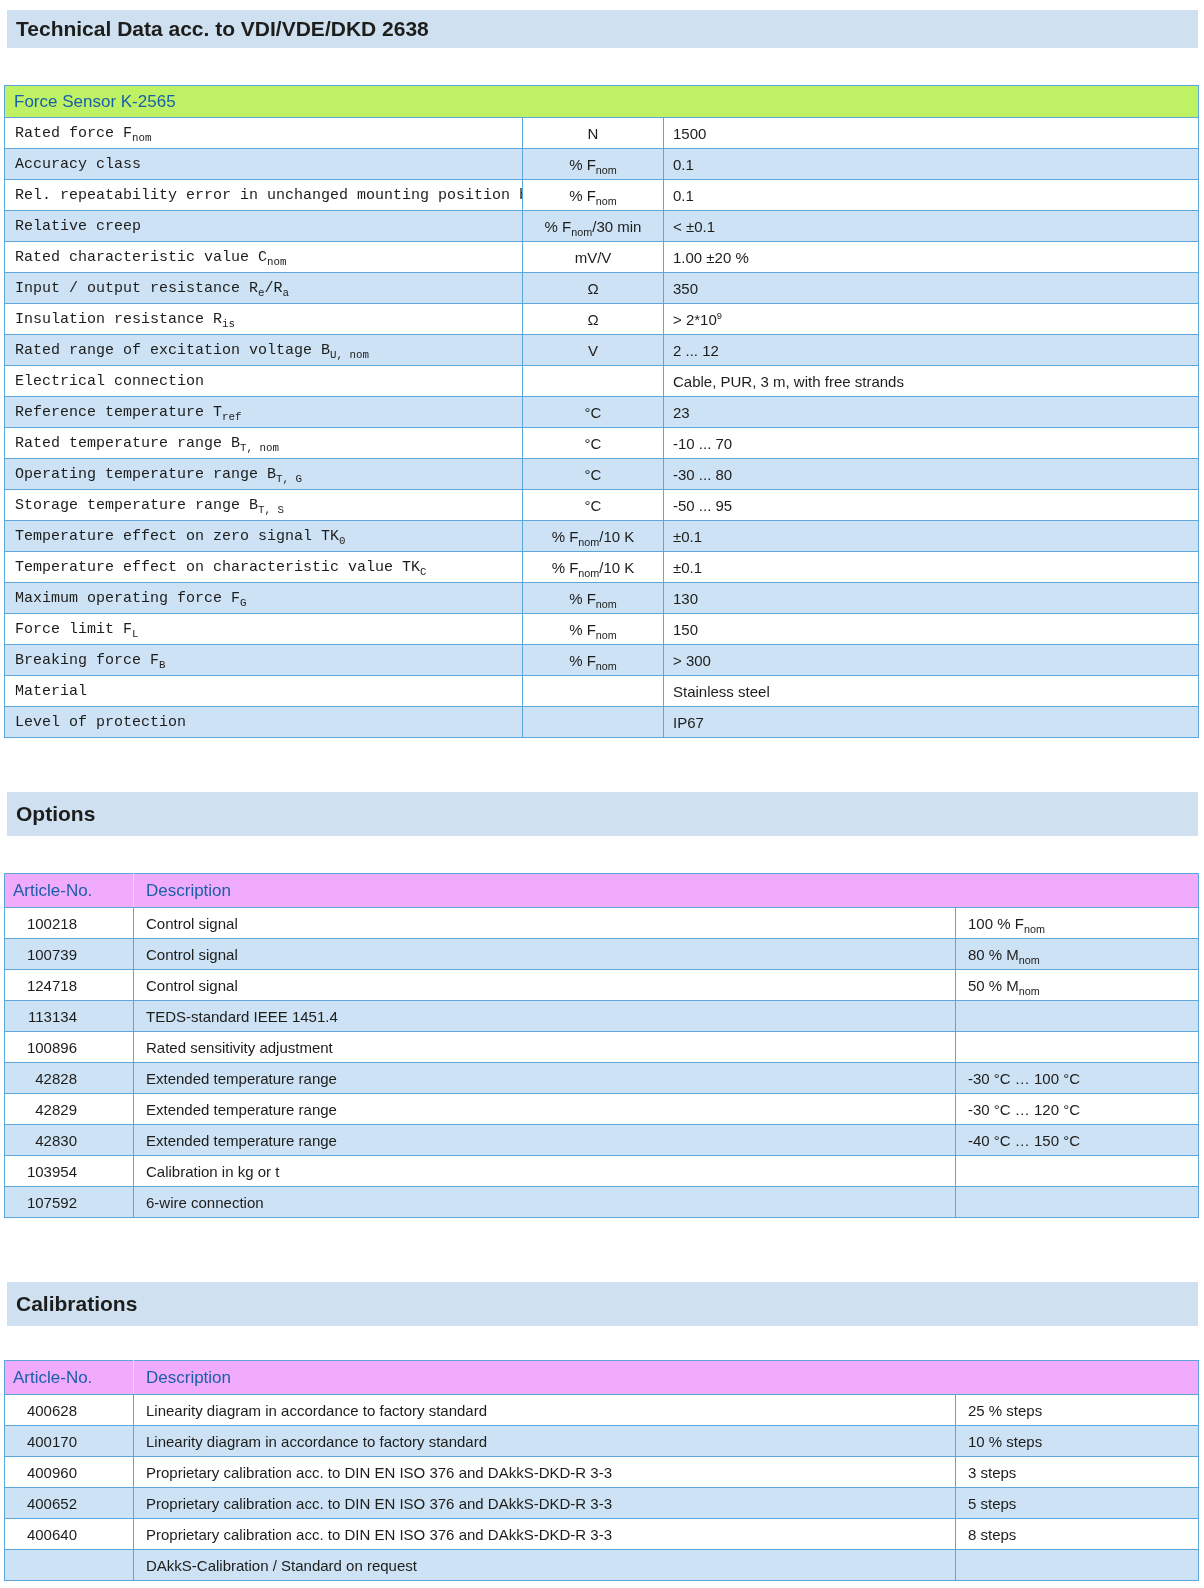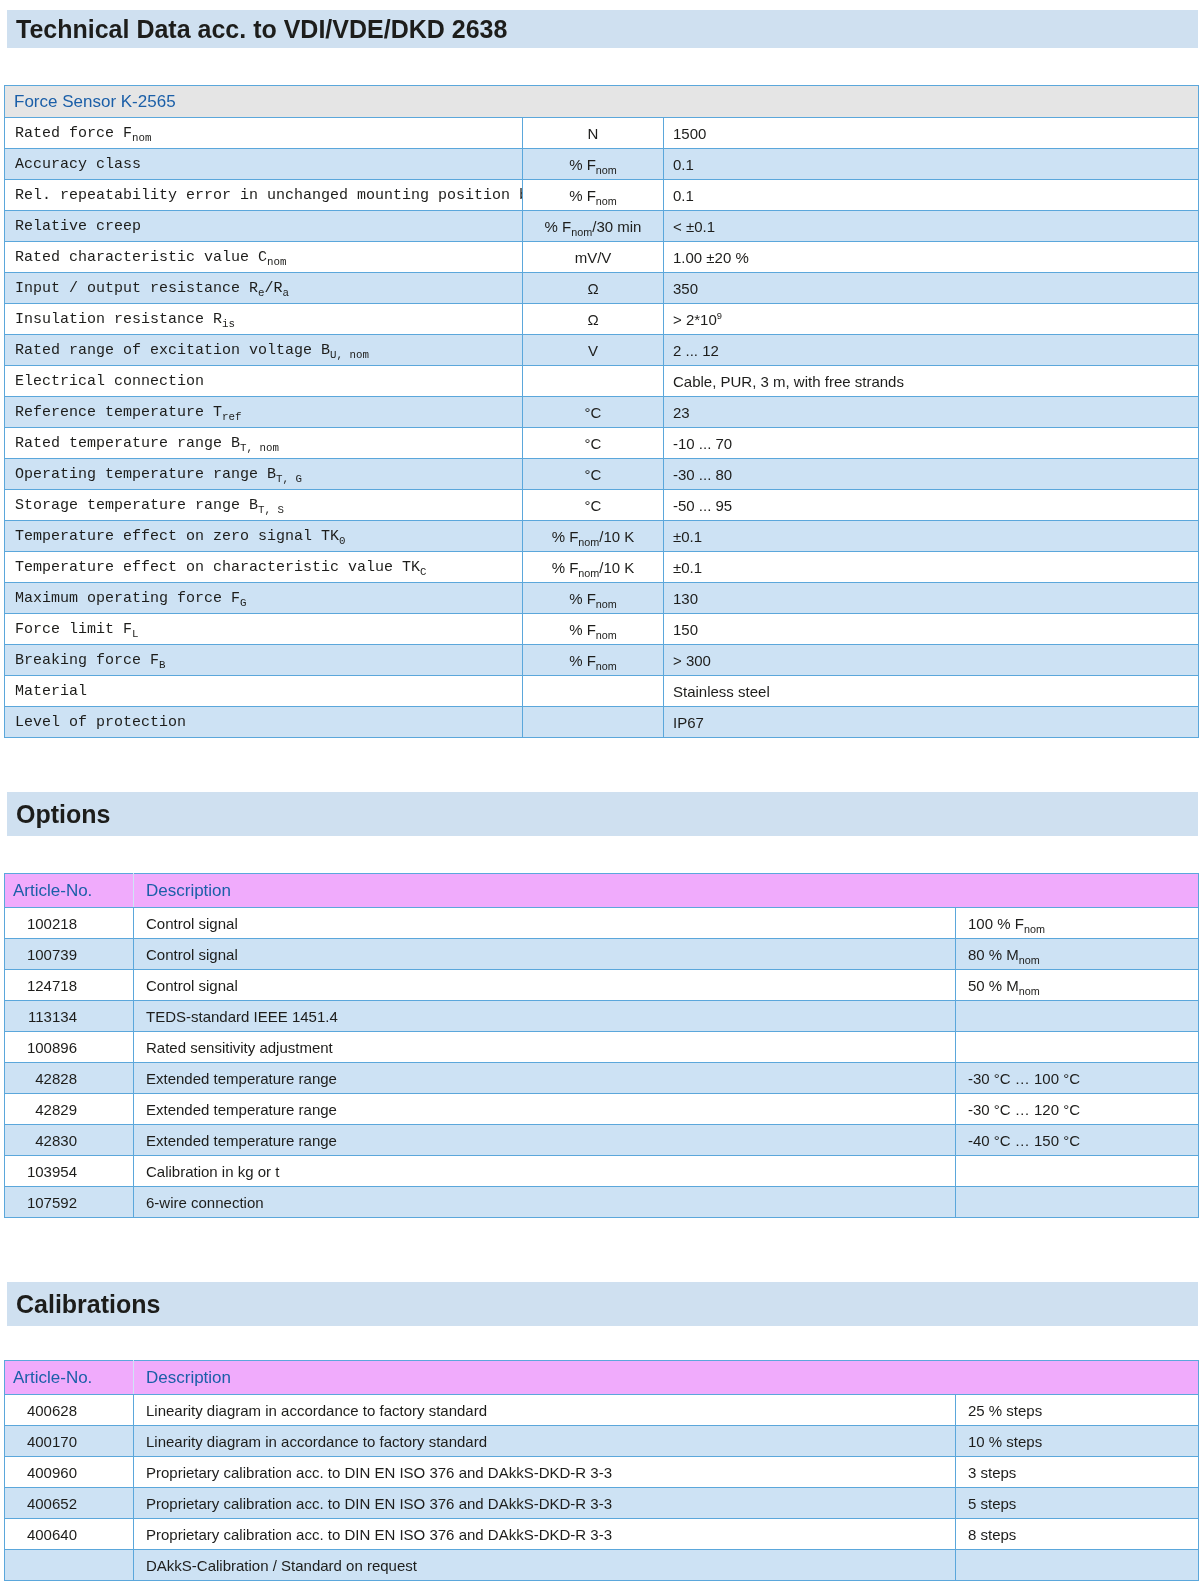--- a/index.html
+++ b/index.html
@@ -8,41 +8,41 @@
     min-height: 1588px;
     color: #1d1d1b;
     font-family: "Liberation Sans", "DejaVu Sans", sans-serif;
     font-size: 15px;
   }
   .page { padding: 10px 5px 0 4px; }
 
   .section-bar {
     background: #cfe0f0;
     color: #1d1d1b;
-    font-size: 25px;
+    font-size: 21px;
     font-weight: bold;
     line-height: 24px;
     padding: 7px 0 7px 9px;
     margin-left: 3px;
     margin-right: 1px;
   }
   .section-bar.tall { padding-top: 10px; padding-bottom: 10px; }
   .gap-options { margin-top: 54px; }
   .gap-cal { margin-top: 64px; }
 
   table {
     width: 100%;
     border-collapse: collapse;
     table-layout: fixed;
   }
   td { border: 1px solid #5ba7db; overflow: hidden; white-space: nowrap; }
 
   .spec-table { margin-top: 37px; }
   .title-cell {
-    background: #e5e5e5;
+    background: #bef264;
     color: #1b5fa8;
     font-size: 17px;
     height: 31px;
     padding: 0 0 0 9px;
   }
   .spec-table td.param { height: 30px; padding: 0 4px 0 10px; font-family: Liberation Mono, monospace; }
   .spec-table td.unit  { text-align: center; padding: 0 2px; }
   .spec-table td.value { padding: 0 4px 0 9px; }
   tbody tr:nth-child(even) td { background: #cde2f4; }
 

